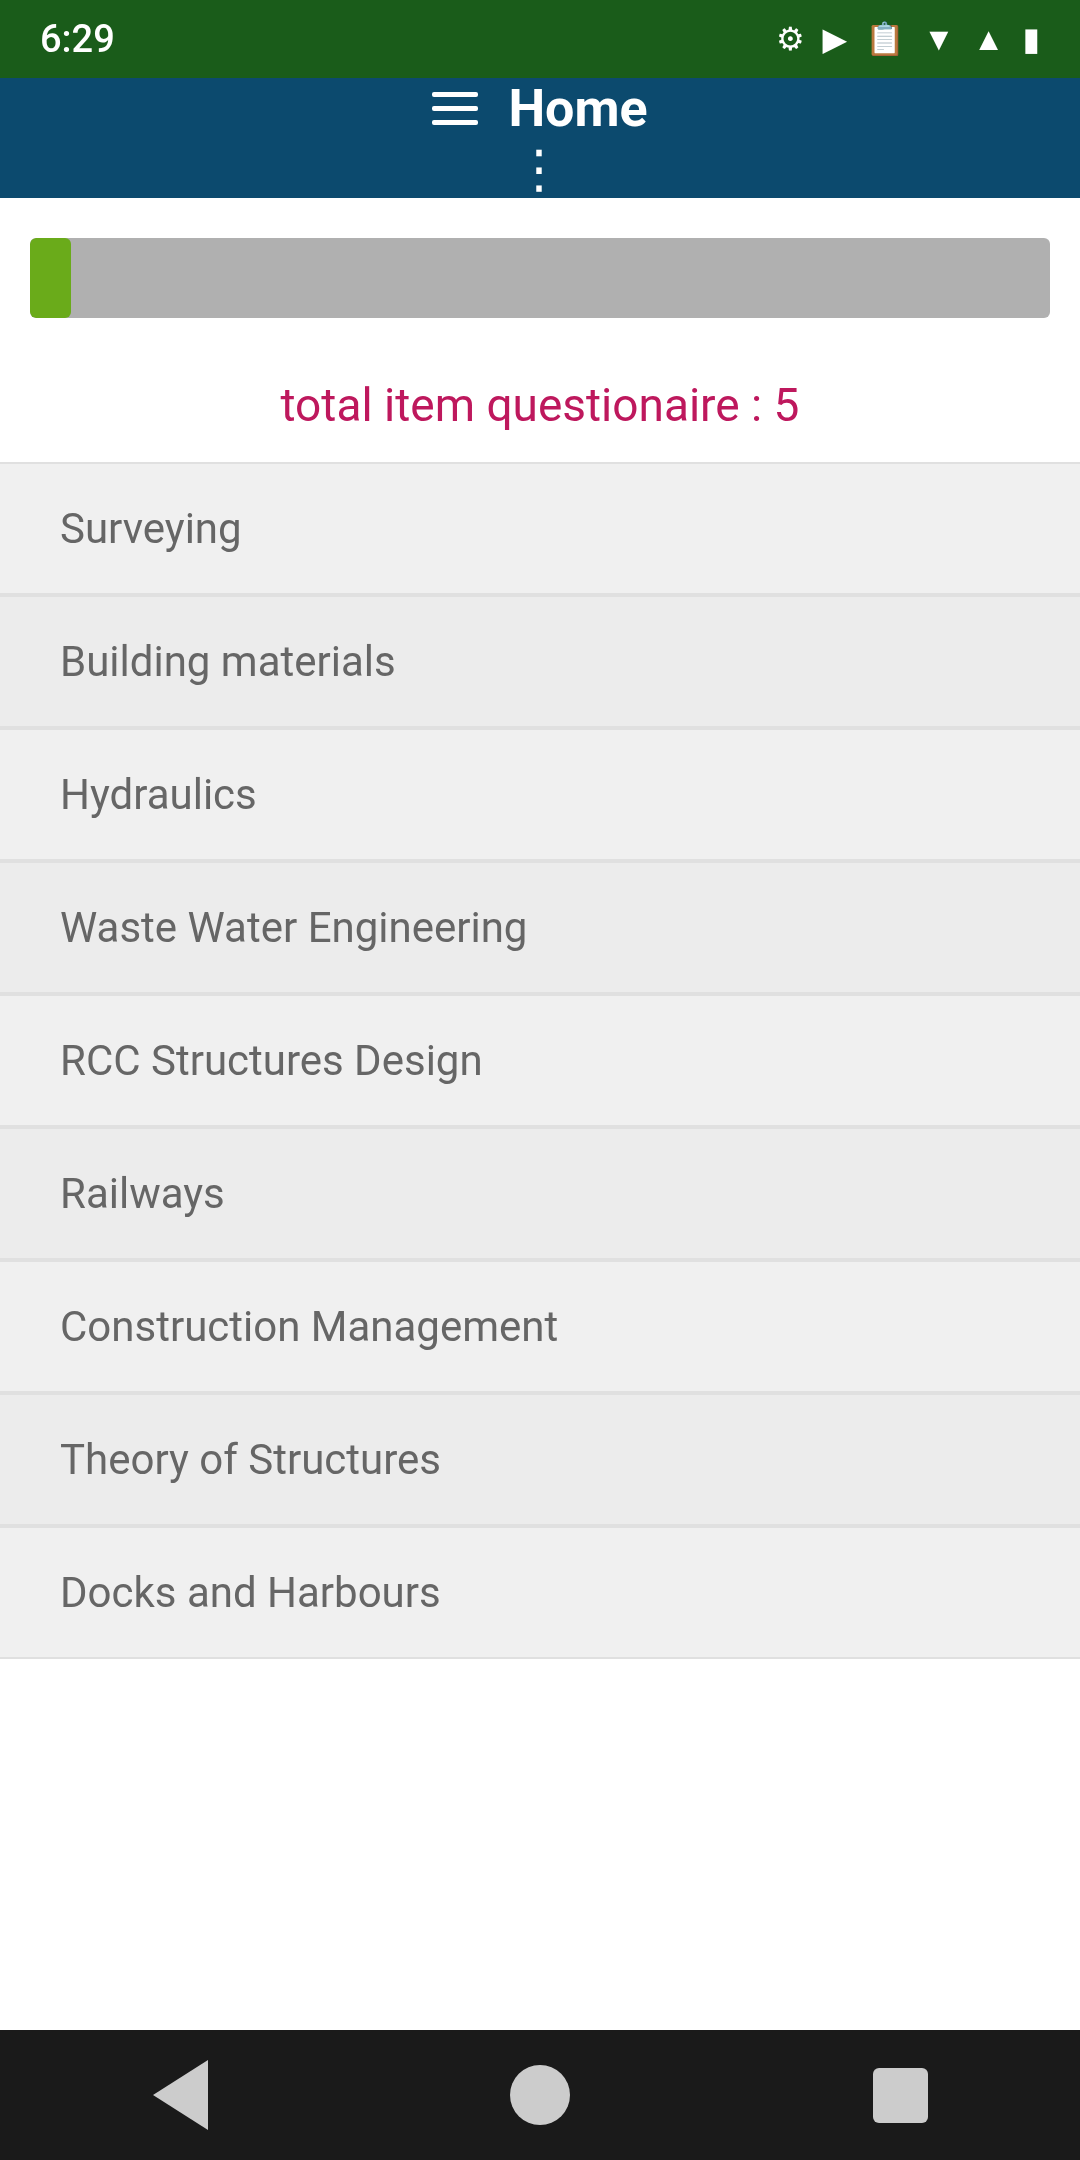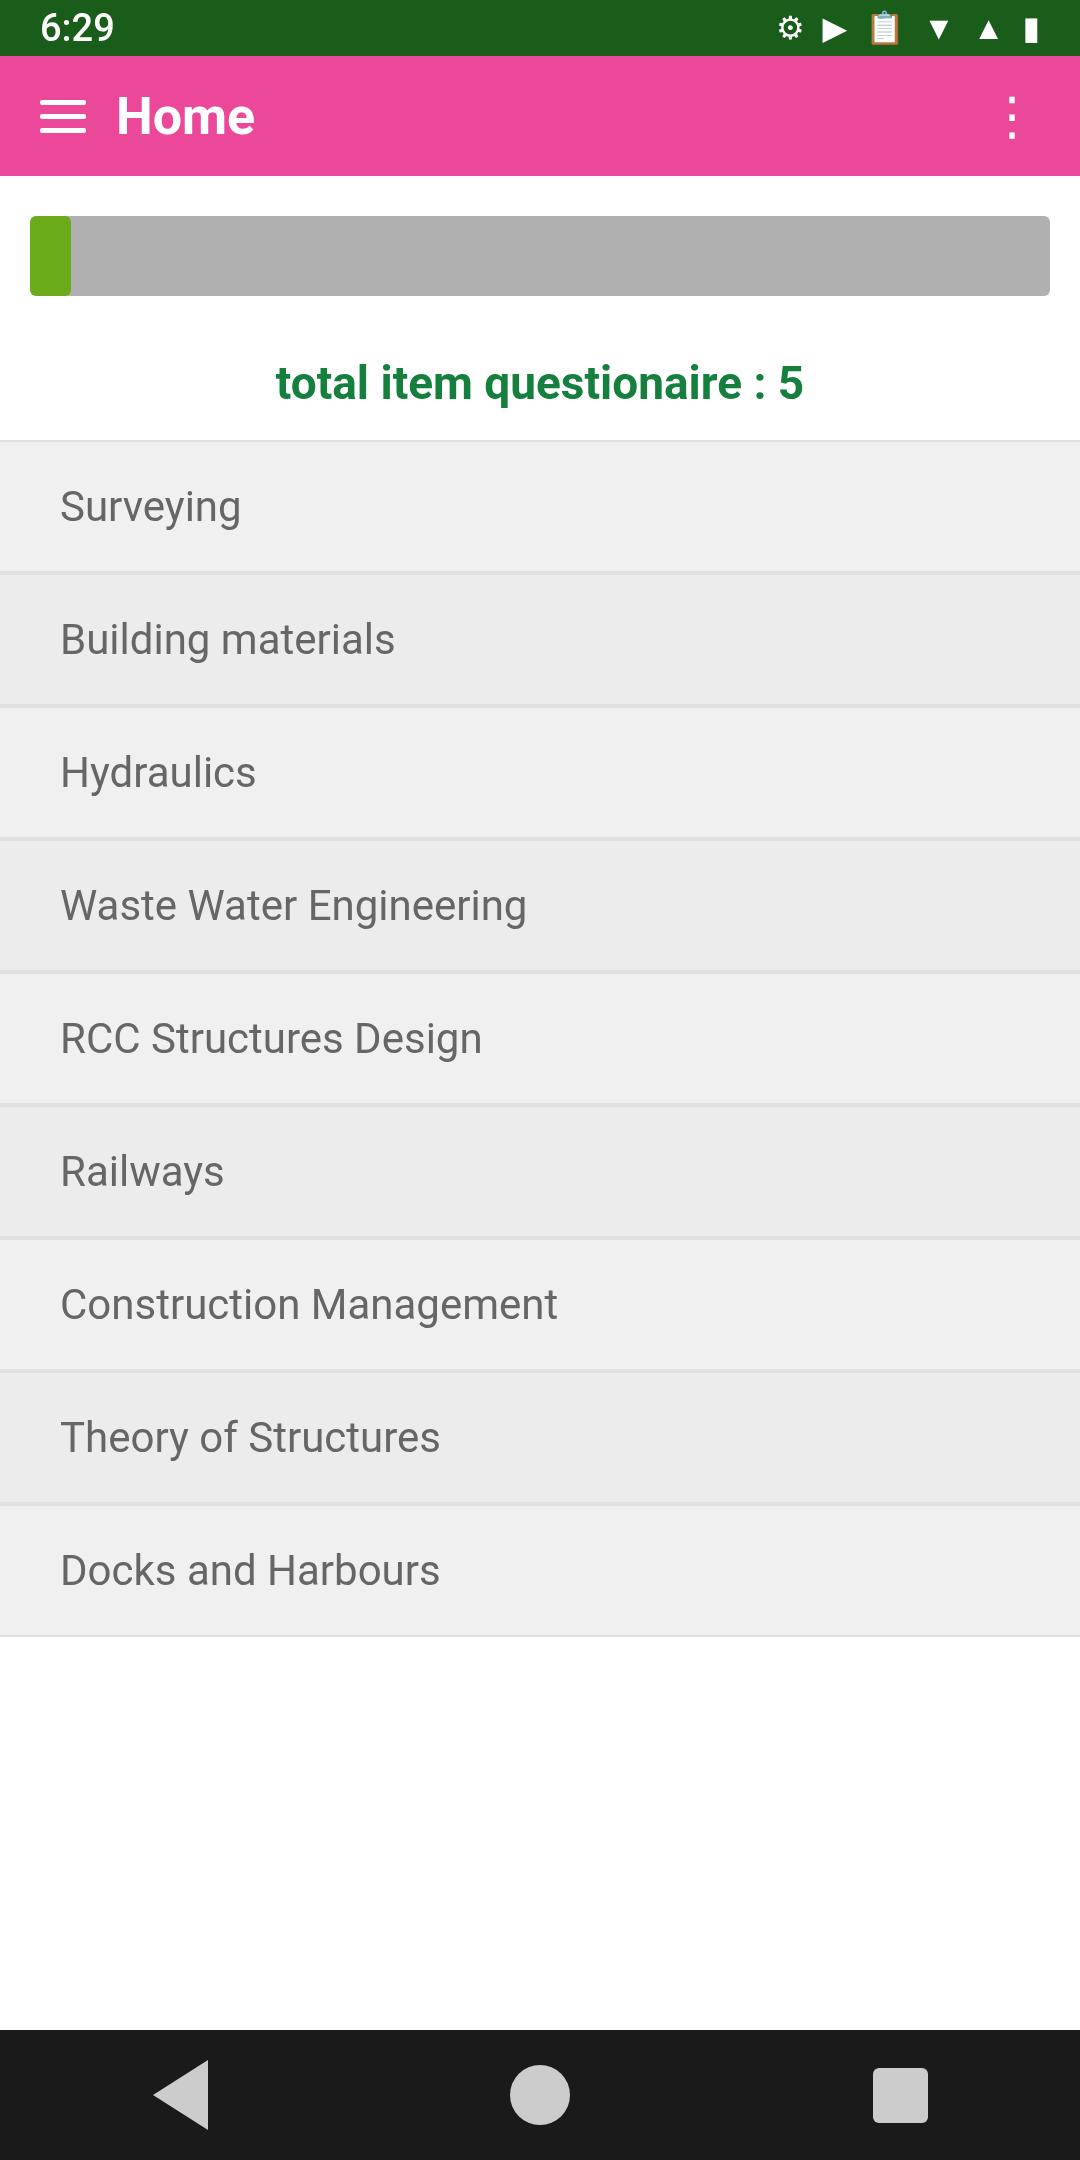--- a/index.html
+++ b/index.html
@@ -14,21 +14,21 @@
       min-height: 2160px;
       background: #ffffff;
       font-family: 'Roboto', Arial, sans-serif;
       display: flex;
       flex-direction: column;
     }
 
     
     .status-bar {
       background: #1a5c1a;
-      height: 56px;
+      height: 78px;
       display: flex;
       align-items: center;
       justify-content: space-between;
       padding: 0 40px;
     }
 
     .status-time {
       color: white;
       font-size: 38px;
       font-weight: 500;
@@ -40,26 +40,27 @@
       gap: 18px;
     }
 
     .status-icon {
       color: white;
       font-size: 32px;
     }
 
     
     .app-bar {
-      background: #ec4899;
+      background: #0c4a6e;
       height: 120px;
       display: flex;
       align-items: center;
       padding: 0 40px;
       justify-content: space-between;
+      flex-direction: column;
     }
 
     .app-bar-left {
       display: flex;
       align-items: center;
       gap: 30px;
     }
 
     .hamburger-icon {
       display: flex;
@@ -112,22 +113,22 @@
     }
 
     
     .total-item-section {
       text-align: center;
       padding: 40px 0 30px 0;
     }
 
     .total-item-text {
       font-size: 46px;
-      color: #15803d;
-      font-weight: 700;
+      color: #be185d;
+      font-weight: 400;
     }
 
     
     .list-section {
       flex: 1;
       display: flex;
       flex-direction: column;
     }
 
     .list-item {

